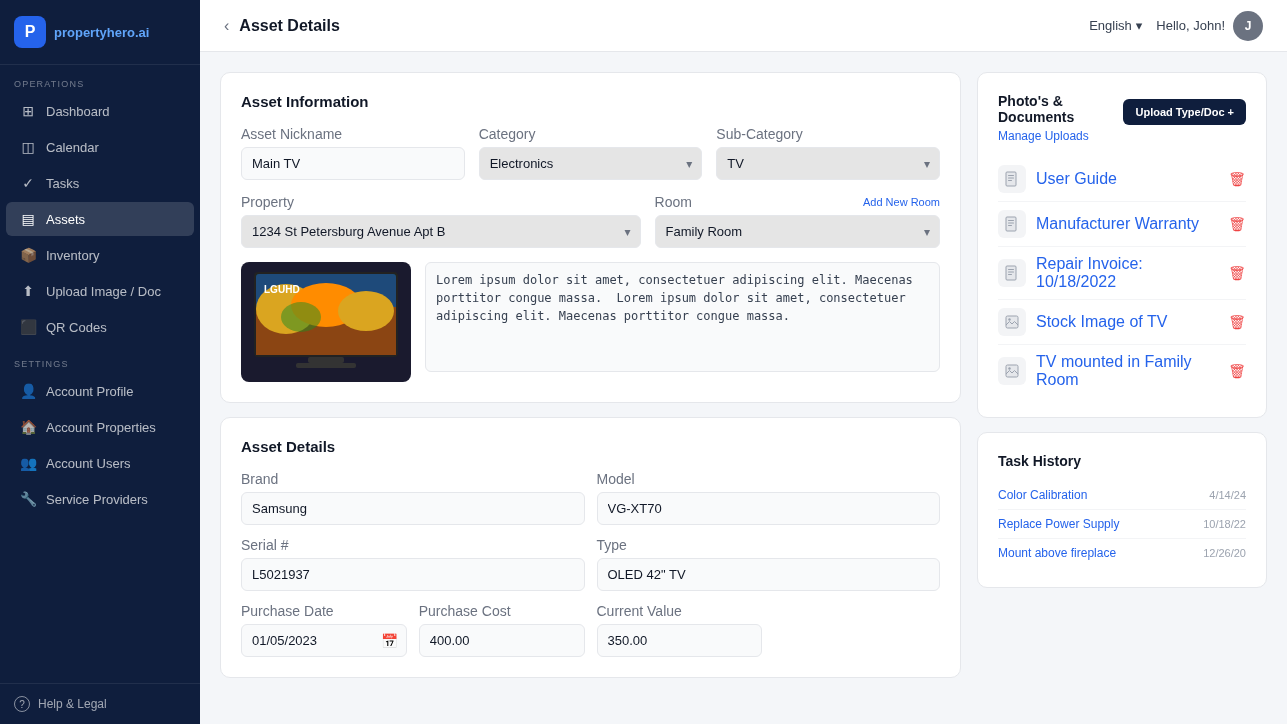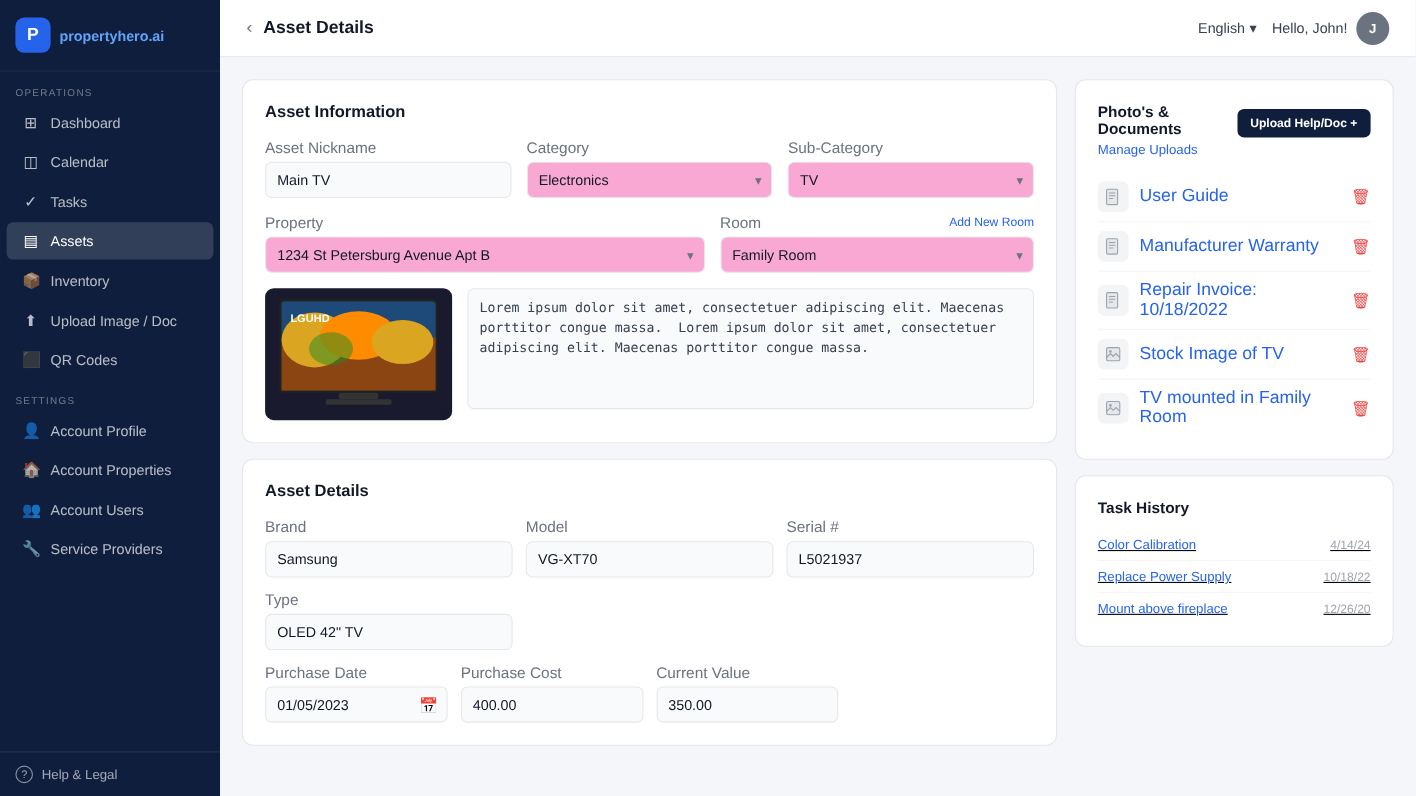--- a/index.html
+++ b/index.html
@@ -63,21 +63,21 @@
     .form-group { display: flex; flex-direction: column; gap: 5px; flex: 1; }
     .form-label { font-size: 14px; color: #6b7280; font-weight: 500; }
     .form-input {
       border: 1px solid #e5e7eb; border-radius: 6px; padding: 8px 10px;
       font-size: 13px; color: #111827; background: #f9fafb; outline: none;
       width: 100%;
     }
     .form-select-wrapper { position: relative; }
     .form-select-wrapper select {
       width: 100%; border: 1px solid #e5e7eb; border-radius: 6px; padding: 8px 28px 8px 10px;
-      font-size: 13px; color: #111827; background: #f9a8d4; outline: none; appearance: none;
+      font-size: 13px; color: #111827; background: #e5e5e5; outline: none; appearance: none;
     }
     .form-select-wrapper::after {
       content: '▾'; position: absolute; right: 10px; top: 50%; transform: translateY(-50%);
       color: #6b7280; pointer-events: none; font-size: 12px;
     }
     .add-room-link { font-size: 11px; color: #2563eb; cursor: pointer; text-align: right; }
 
     
     .asset-media-row { display: flex; gap: 14px; align-items: flex-start; }
     .asset-image-box {
@@ -86,21 +86,21 @@
     }
     .tv-svg { width: 160px; height: 110px; }
     .notes-area { flex: 1; }
     .notes-textarea {
       width: 100%; height: 110px; border: 1px solid #e5e7eb; border-radius: 6px;
       padding: 8px 10px; font-size: 12px; color: #374151; background: #f9fafb; resize: none;
       outline: none; line-height: 1.5;
     }
 
     
-    .details-grid { display: grid; grid-template-columns: 1fr 1fr 1fr; gap: 12px; }
+    .details-grid { display: grid; grid-template-columns: 1fr 1fr; gap: 12px; }
     .details-grid-lower { display: grid; grid-template-columns: 1fr 1fr 1fr 1fr; gap: 12px; margin-top: 12px; }
     .date-input-wrapper { position: relative; }
     .date-input-wrapper input { width: 100%; }
     .cal-icon { position: absolute; right: 8px; top: 50%; transform: translateY(-50%); color: #9ca3af; font-size: 14px; }
 
     
     .photos-header { display: flex; align-items: flex-end; justify-content: space-between; margin-bottom: 4px; }
     .photos-title { font-size: 14px; font-weight: 700; color: #111827; }
     .upload-btn {
       background: #0f1e3d; color: #fff; border: none; border-radius: 6px;
@@ -111,21 +111,21 @@
       display: flex; align-items: center; gap: 10px; padding: 8px 0;
       border-bottom: 1px solid #f3f4f6;
     }
     .doc-item:last-child { border-bottom: none; }
     .doc-icon { width: 28px; height: 28px; background: #f3f4f6; border-radius: 6px; display: flex; align-items: center; justify-content: center; color: #6b7280; font-size: 13px; flex-shrink: 0; }
     .doc-name { font-size: 16px; color: #2563eb; cursor: pointer; flex: 1; }
     .doc-delete { color: #ef4444; cursor: pointer; font-size: 14px; }
 
     
     .task-title { font-size: 14px; font-weight: 700; color: #111827; margin-bottom: 12px; }
-    .task-item { display: flex; align-items: flex-end; justify-content: space-between; padding: 7px 0; border-bottom: 1px solid #f3f4f6; text-decoration: underline; }
+    .task-item { display: flex; align-items: center; justify-content: space-between; padding: 7px 0; border-bottom: 1px solid #f3f4f6; }
     .task-item:last-child { border-bottom: none; }
     .task-name { font-size: 12px; color: #2563eb; cursor: pointer; }
     .task-date { font-size: 11px; color: #9ca3af; }
   </style>
 </head>
 <body>
 
 <div id="sidebar">
   <div class="sidebar-logo">
     <div class="logo-icon">P</div>
@@ -339,21 +339,21 @@
           </div>
         </div>
       </div>
     </div>
 
     <div id="right-panel">
 
       <div class="card">
         <div class="photos-header">
           <span class="photos-title">Photo's &amp; Documents</span>
-          <button class="upload-btn">Upload Help/Doc +</button>
+          <button class="upload-btn">Upload Type/Doc +</button>
         </div>
         <a class="manage-link">Manage Uploads</a>
 
         <div>
           <div class="doc-item">
             <div class="doc-icon">
               <svg width="14" height="16" viewBox="0 0 14 16" fill="none">
                   <rect x="1" y="1" width="10" height="14" rx="1" fill="#e5e7eb" stroke="#9ca3af" stroke-width="1"></rect>
                   <rect x="3" y="4" width="6" height="1" rx="0.5" fill="#9ca3af"></rect>
                   <rect x="3" y="6.5" width="6" height="1" rx="0.5" fill="#9ca3af"></rect>

